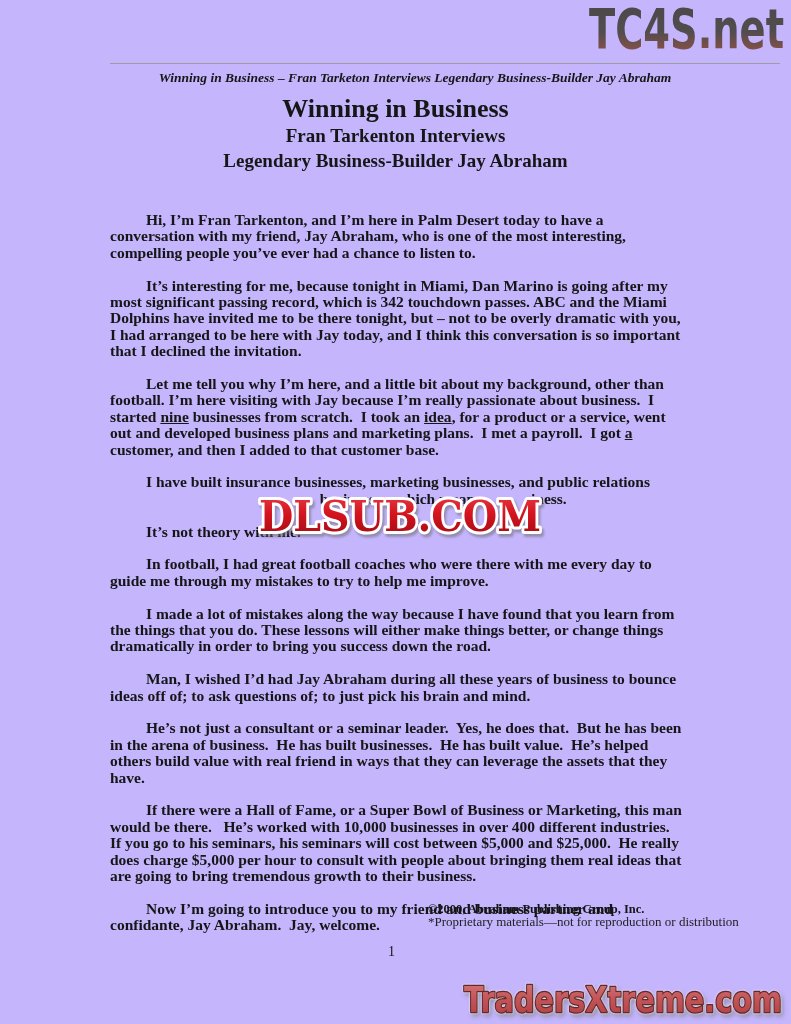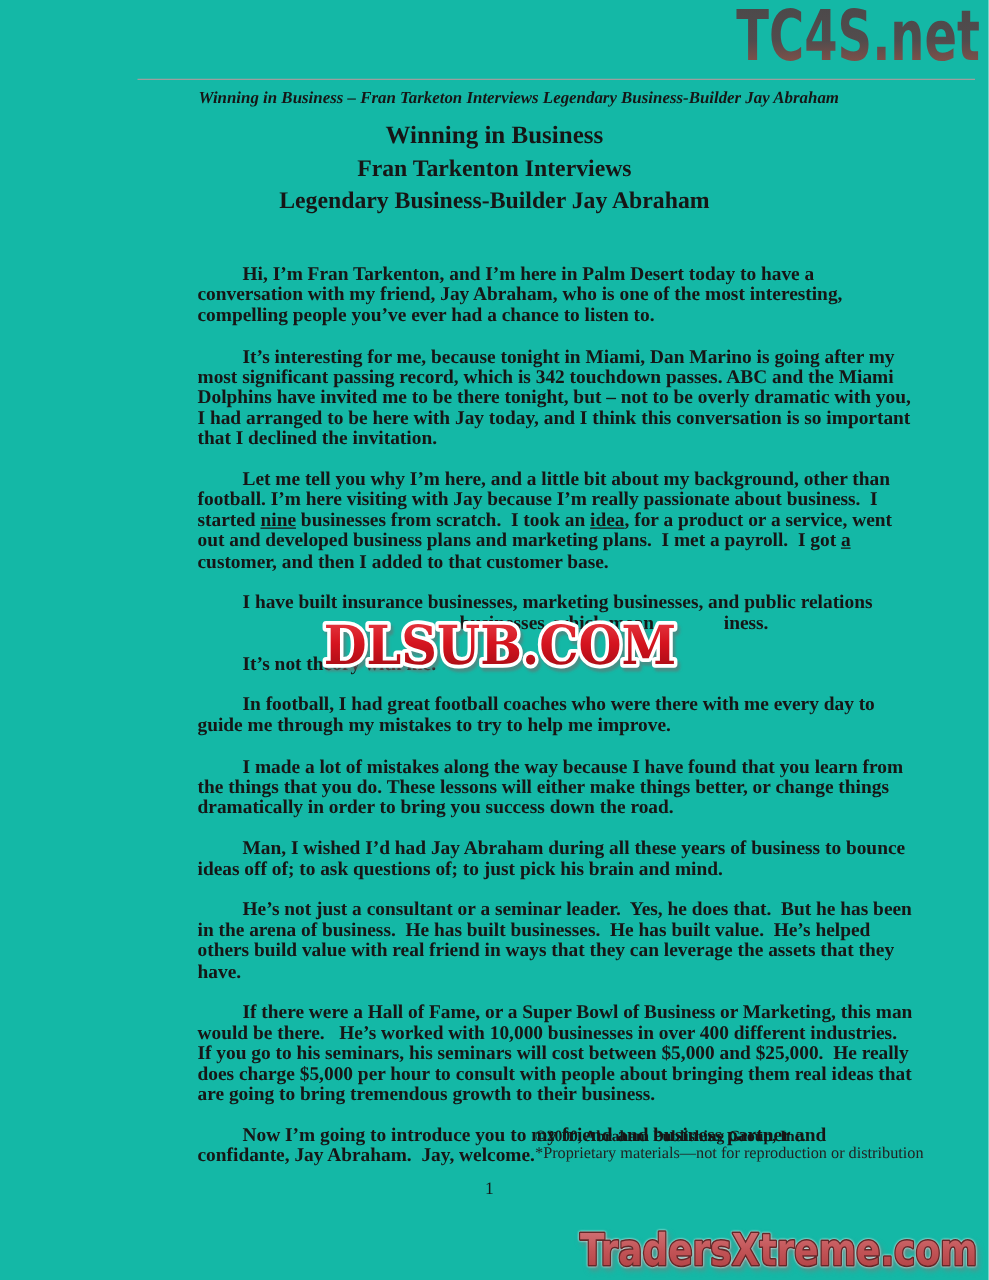--- a/index.html
+++ b/index.html
@@ -1,33 +1,33 @@
 <!DOCTYPE html>
 <html><head>
 <meta charset="utf-8">
 <style>
   html,body{margin:0;padding:0;background:#ffffff;}
   .page{
-    position:relative;width:791px;height:1024px;background:#14b8a6;
+    position:relative;width:791px;height:1024px;background:#c4b5fd;
     overflow:hidden;font-family:"Liberation Serif",serif;color:#161616;
   }
   
   .running-head{
     position:absolute;left:95px;top:44px;width:640px;text-align:center;
     font-size:13.5px;font-weight:bold;font-style:italic;white-space:nowrap;margin-top:26px;
   }
   .head-rule{position:absolute;left:110px;top:63px;width:670px;height:0;border-top:1px solid #9e9e9e;}
   
   .doc-title{position:absolute;left:0;top:94px;width:791px;text-align:center;font-weight:bold;}
-  .doc-title .t1{font-size:20px;line-height:29px;}
+  .doc-title .t1{font-size:26px;line-height:29px;}
   .doc-title .t2{font-size:19px;line-height:25px;}
   
   .content{
     position:absolute;left:110px;top:212px;width:575px;
-    font-size:15.5px;line-height:16.4px;font-weight:bold;margin-left:48px;
+    font-size:15.5px;line-height:16.4px;font-weight:bold;
   }
   .content .para{margin:0 0 16.4px 0;}
   .content .ptext{text-indent:36px;white-space:pre-wrap;}
   .u{text-decoration:underline;}
   .line{white-space:nowrap;}
   .line.first{text-indent:36px;}
   .wm-line{position:relative;text-align:center;}
   .wm-suffix{position:absolute;left:421px;top:0;}
   
   .tc4s-logo{position:absolute;left:584px;top:2px;}

